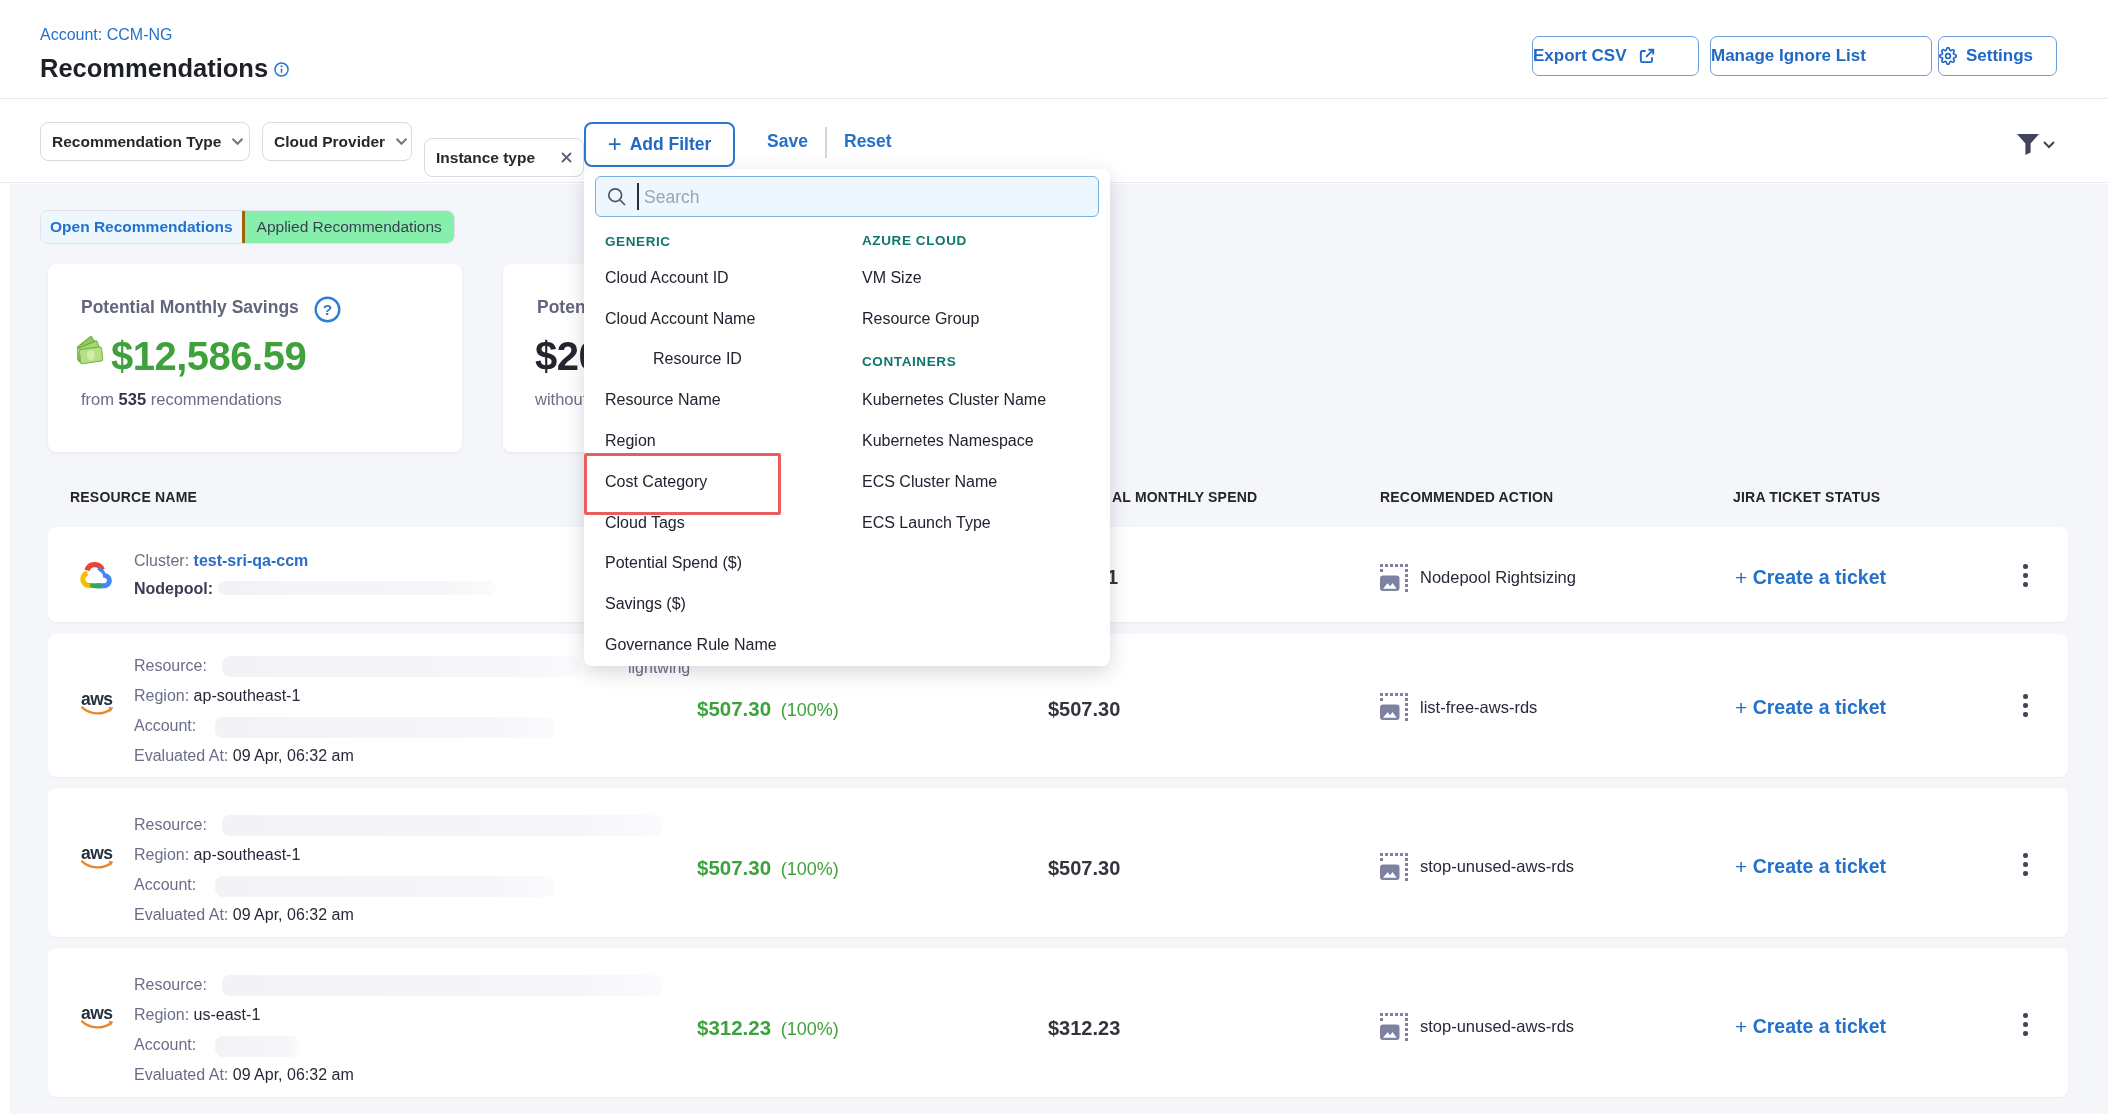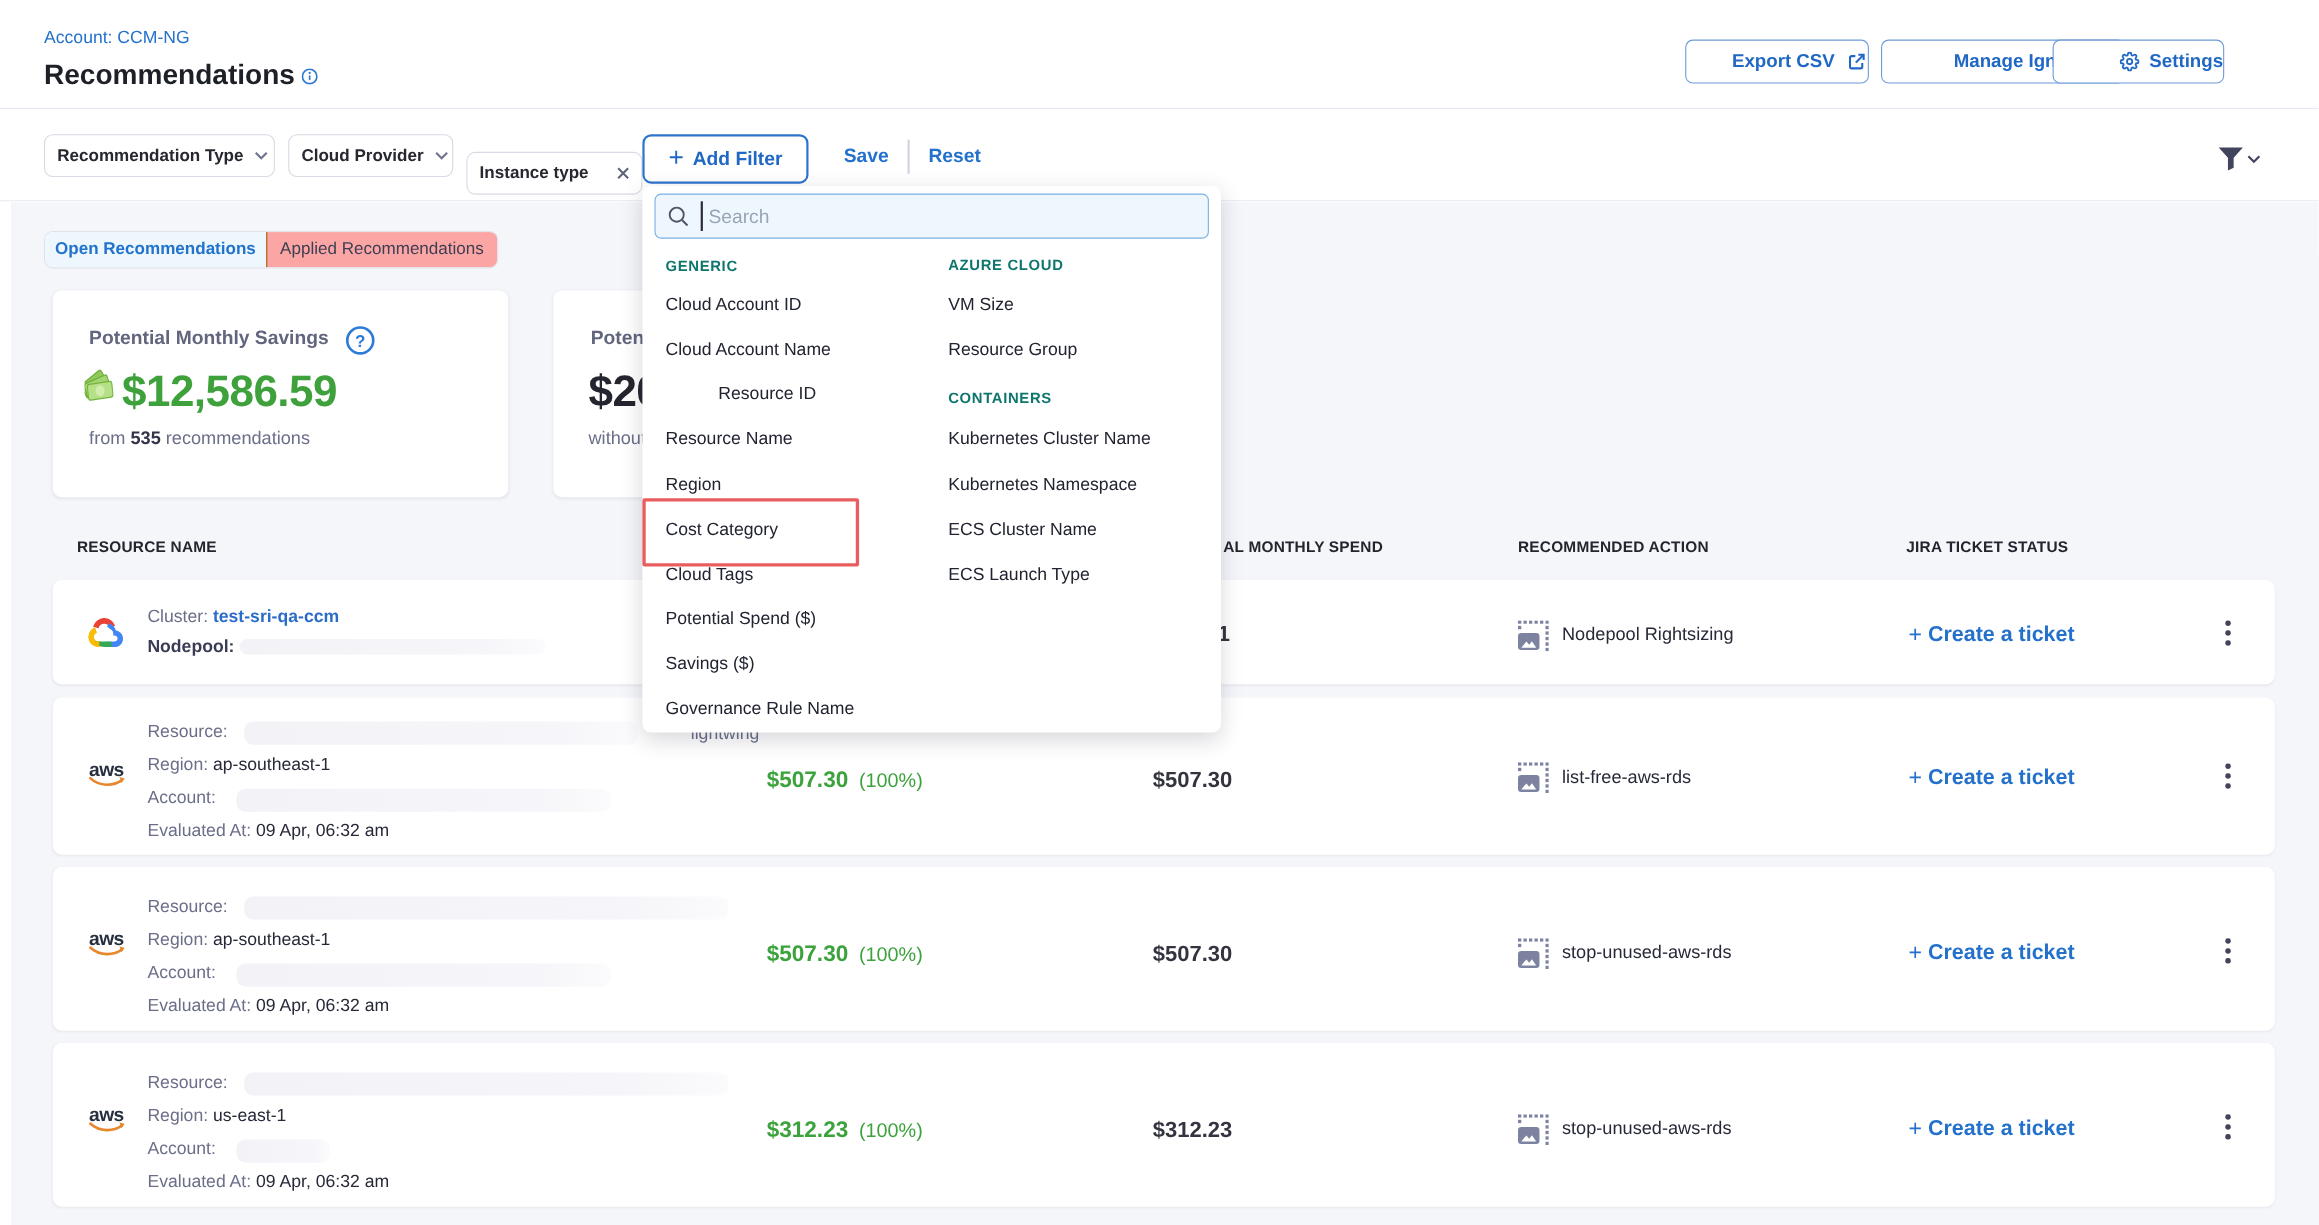--- a/index.html
+++ b/index.html
@@ -1,21 +1,21 @@
 <!DOCTYPE html>
 <html><head>
 <meta charset="utf-8">
 <style>
   * { margin:0; padding:0; box-sizing:border-box; }
   html,body { width:2108px; height:1114px; background:#fff; font-family:"Liberation Sans", sans-serif; }
   .abs { position:absolute; }
   #page { position:relative; width:2108px; height:1114px; overflow:hidden; background:#fff; }
   .blue { color:#2471cb; }
   .btn {
-    display:flex; align-items:center; justify-content:flex-end; gap:9px;
+    display:flex; align-items:center; justify-content:flex-start; gap:9px;
     height:40px; border:1.5px solid #6d9bd8; border-radius:7px; background:#fff;
     color:#2068c4; font-weight:bold; font-size:17px;
   }
   .chip svg { flex:none; }
   .chip {
     display:flex; align-items:center; height:39px; border:1px solid #d8dae4; border-radius:8px;
     background:#fff; color:#26272f; font-weight:bold; font-size:15.5px; padding:0 10px 0 11px; gap:10px; white-space:nowrap;
   }
   .rowcard { position:absolute; left:48px; width:2020px; background:#fff; border-radius:8px;
     box-shadow:0 1px 2px rgba(40,41,61,0.06); }
@@ -47,21 +47,21 @@
   </svg>
 
   <div class="abs btn" style="left:1532px;top:36px;width:167px;">Export CSV
     <svg width="21" height="21" viewBox="0 0 20 20" fill="none" stroke="#2068c4" stroke-width="1.8">
       <path d="M9.2 4.8 H6 C5.2 4.8 4.6 5.4 4.6 6.2 V14 C4.6 14.8 5.2 15.4 6 15.4 H13.8 C14.6 15.4 15.2 14.8 15.2 14 V10.8"></path>
       <path d="M11.8 3.6 H16.4 V8.2"></path>
       <path d="M16 4 L9.6 10.4"></path>
     </svg>
   </div>
   <div class="abs btn" style="left:1710px;top:36px;width:222px;">Manage Ignore List</div>
-  <div class="abs btn" style="left:1866px;top:36px;width:156px;">
+  <div class="abs btn" style="left:1938px;top:36px;width:119px;">
     <svg width="18" height="18" viewBox="0 0 24 24" fill="none" stroke="#2068c4" stroke-width="2.2">
       <circle cx="12" cy="12" r="3.2"></circle>
       <path d="M19.4 15a1.65 1.65 0 0 0 .33 1.82l.06.06a2 2 0 1 1-2.83 2.83l-.06-.06a1.65 1.65 0 0 0-1.82-.33 1.65 1.65 0 0 0-1 1.51V21a2 2 0 1 1-4 0v-.09A1.65 1.65 0 0 0 9 19.4a1.65 1.65 0 0 0-1.82.33l-.06.06a2 2 0 1 1-2.83-2.83l.06-.06a1.65 1.65 0 0 0 .33-1.82 1.65 1.65 0 0 0-1.51-1H3a2 2 0 1 1 0-4h.09A1.65 1.65 0 0 0 4.6 9a1.65 1.65 0 0 0-.33-1.82l-.06-.06a2 2 0 1 1 2.83-2.83l.06.06a1.65 1.65 0 0 0 1.82.33H9a1.65 1.65 0 0 0 1-1.51V3a2 2 0 1 1 4 0v.09a1.65 1.65 0 0 0 1 1.51 1.65 1.65 0 0 0 1.82-.33l.06-.06a2 2 0 1 1 2.83 2.83l-.06.06a1.65 1.65 0 0 0-.33 1.82V9a1.65 1.65 0 0 0 1.51 1H21a2 2 0 1 1 0 4h-.09a1.65 1.65 0 0 0-1.51 1z"></path>
     </svg>
     Settings
   </div>
 
   <div class="abs" style="left:0;top:100px;width:2108px;height:83px;background:#fff;border-bottom:1px solid #e9eaf1;"></div>
   <div class="abs chip" style="left:40px;top:122px;width:210px;justify-content:space-between;">Recommendation Type
     <svg width="13" height="9" viewBox="0 0 13 9" fill="none" stroke="#6f758f" stroke-width="2">
@@ -86,21 +86,21 @@
   <div class="abs blue" style="left:844px;top:131px;font-size:17.5px;font-weight:bold;">Reset</div>
   <svg class="abs" style="left:2015px;top:132px;" width="44" height="25" viewBox="0 0 44 25">
     <path d="M2 2 H24 L15.6 11.5 V20.5 L10.4 23 V11.5 Z" fill="#41445c"></path>
     <path d="M29 10 L34 15 L39 10" fill="none" stroke="#41445c" stroke-width="2"></path>
   </svg>
 
   <div class="abs" style="left:10px;top:184px;width:2098px;height:930px;background:#f5f6fa;"></div>
 
   <div class="abs" style="left:40px;top:210px;height:34px;display:flex;border:1px solid #e0e1ea;border-radius:8px;overflow:hidden;background:#fff;">
     <div style="display:flex;align-items:center;padding:0 9px;background:#eef7fd;color:#2173ce;font-weight:bold;font-size:15.5px;">Open Recommendations</div>
-    <div style="display:flex;align-items:center;padding:0 12px;background:#fca5a5;color:#3c3e52;font-size:15.5px;border-left:1px solid #a16207;">Applied Recommendations</div>
+    <div style="display:flex;align-items:center;padding:0 12px;background:#86efac;color:#3c3e52;font-size:15.5px;border-left:3px solid #a16207;">Applied Recommendations</div>
   </div>
 
   <div class="abs" style="left:503px;top:264px;width:414px;height:188px;background:#fff;border-radius:8px;box-shadow:0 1px 3px rgba(40,41,61,0.08);"></div>
   <div class="abs" style="left:537px;top:297px;font-size:17.5px;font-weight:bold;color:#62657e;">Potential Monthly Spend</div>
   <div class="abs" style="left:535px;top:334px;font-size:40px;font-weight:bold;color:#24252e;letter-spacing:-0.5px;">$20,859.01</div>
   <div class="abs" style="left:535px;top:390px;font-size:16.5px;color:#6a6e88;">without recommendations</div>
 
   <div class="abs" style="left:48px;top:264px;width:414px;height:188px;background:#fff;border-radius:8px;box-shadow:0 1px 3px rgba(40,41,61,0.08);"></div>
   <div class="abs" style="left:81px;top:297px;font-size:17.5px;font-weight:bold;color:#62657e;">Potential Monthly Savings</div>
   <svg class="abs" style="left:314px;top:296px;" width="27" height="27" viewBox="0 0 27 27">

